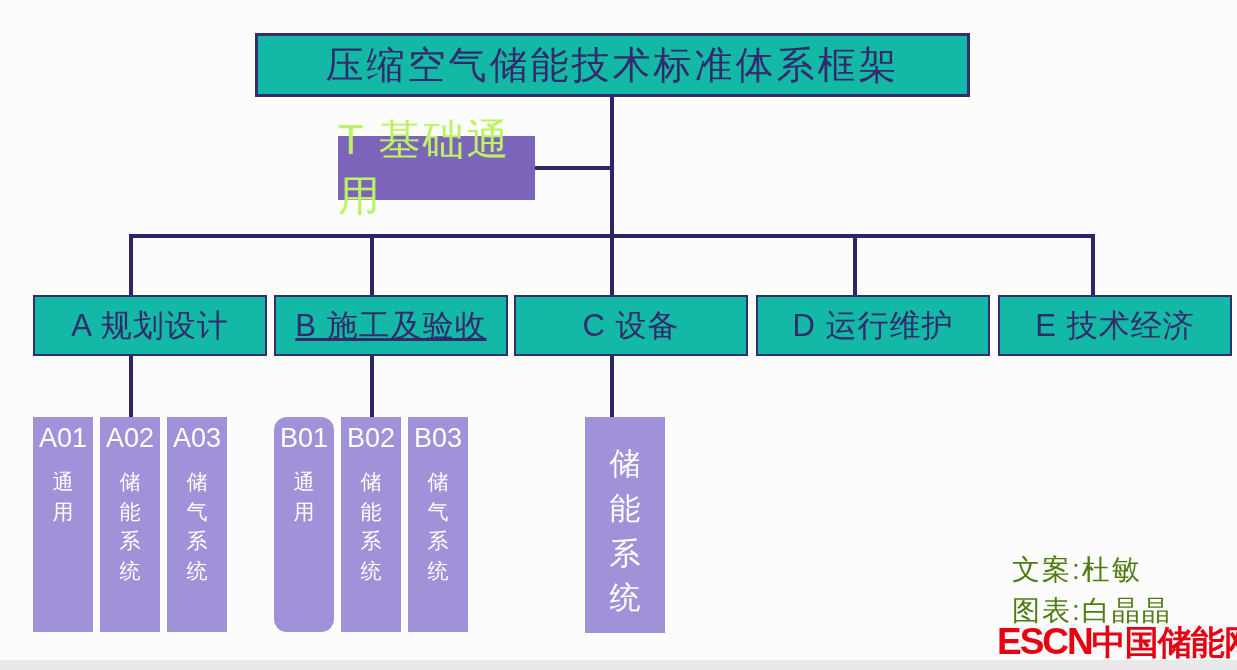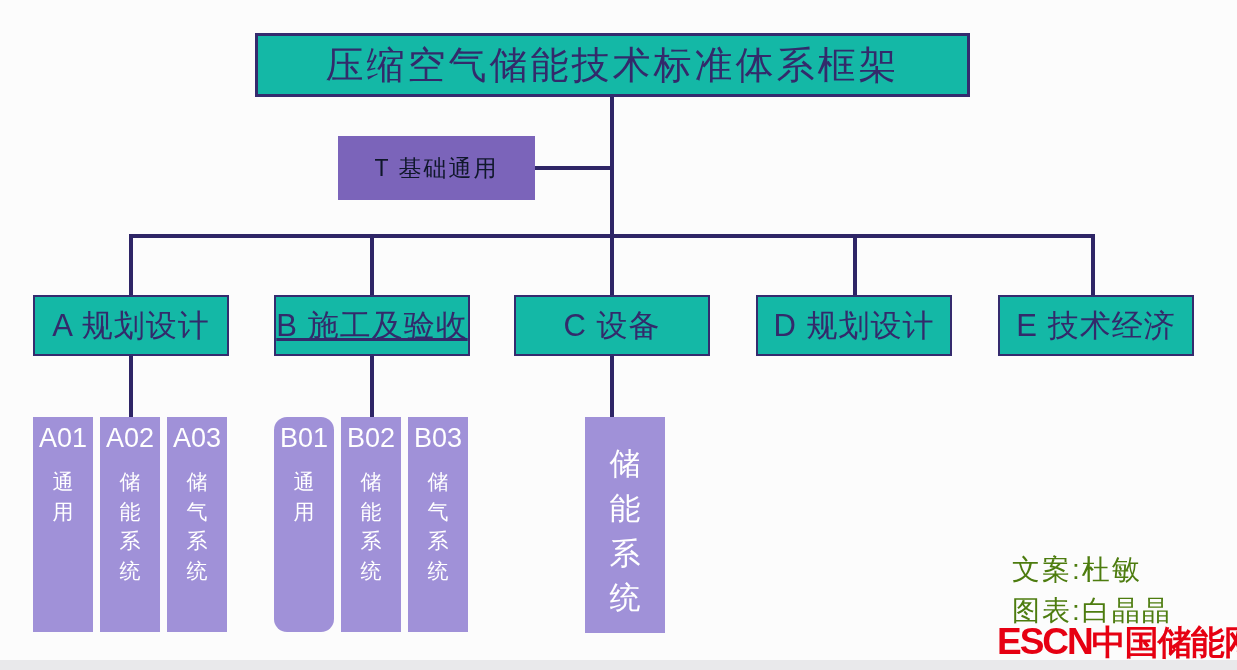--- a/index.html
+++ b/index.html
@@ -18,31 +18,31 @@
   
   .wbox{
     position:absolute;background:#14b8a6;border:2px solid #352b6e;
     display:flex;align-items:center;justify-content:center;
     color:#332a6b;box-sizing:border-box;
   }
   .title-box{
     left:255px;top:33px;width:715px;height:64px;border-width:3px;
     font-size:38px;letter-spacing:3px;font-weight:500;
   }
-  .cat-box{top:295px;height:61px;width:196px;font-size:31px;letter-spacing:1px;font-weight:500;}
+  .cat-box{top:295px;height:61px;width:234px;font-size:31px;letter-spacing:1px;font-weight:500;}
   .cat-a{left:33px;}
   .cat-b{left:274px;text-decoration:underline;}
   .cat-c{left:514px;}
   .cat-d{left:756px;}
   .cat-e{left:998px;}
   
   .t-box{
     position:absolute;left:338px;top:136px;width:197px;height:64px;
-    background:#7b64ba;color:#0f172a;display:flex;align-items:center;justify-content:center;
-    font-size:23px;letter-spacing:2px;font-weight:500;box-sizing:border-box;
+    background:#7b64ba;color:#bef264;display:flex;align-items:center;justify-content:center;
+    font-size:42px;letter-spacing:2px;font-weight:500;box-sizing:border-box;
   }
   
   .col{
     position:absolute;top:417px;height:215px;width:60px;background:#a091d8;color:#ffffff;
     display:flex;flex-direction:column;align-items:center;padding-top:7px;box-sizing:border-box;
     font-weight:500;
   }
   .col .code{font-size:27px;line-height:1.1;}
   .col .name{
     margin-top:13px;font-size:21px;line-height:1.42;width:1.15em;
@@ -97,21 +97,21 @@
   <div class="wbox cat-box cat-a">
     <span>A 规划设计</span>
   </div>
   <div class="wbox cat-box cat-b">
     <span>B 施工及验收</span>
   </div>
   <div class="wbox cat-box cat-c">
     <span>C 设备</span>
   </div>
   <div class="wbox cat-box cat-d">
-    <span>D 规划设计</span>
+    <span>D 运行维护</span>
   </div>
   <div class="wbox cat-box cat-e">
     <span>E 技术经济</span>
   </div>
 
   <div class="line v" style="left:129px;top:356px;height:61px;"></div>
   <div class="line v" style="left:370px;top:356px;height:61px;"></div>
   <div class="line v" style="left:610px;top:356px;height:61px;"></div>
 
   <div class="col col-a1">

